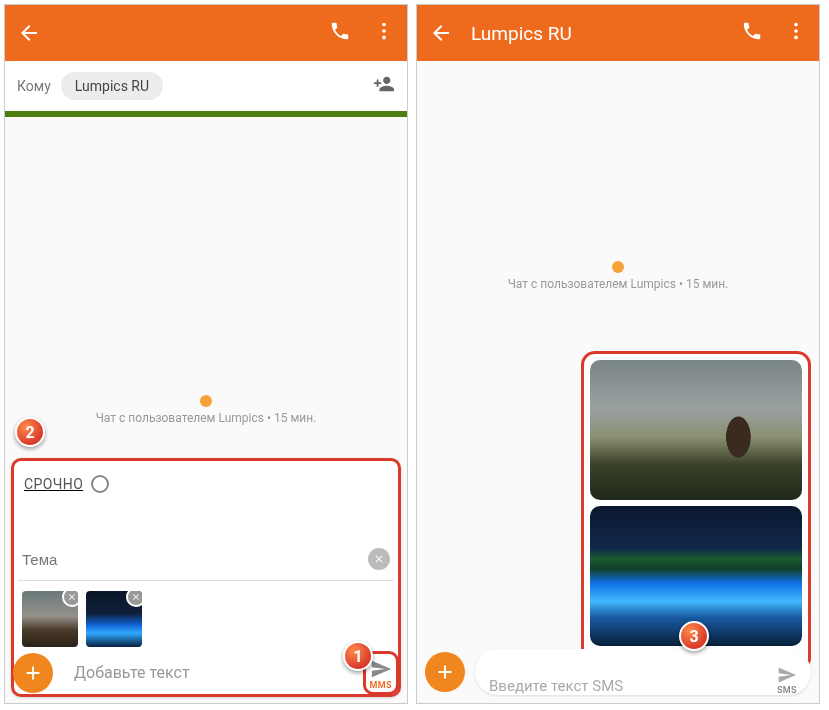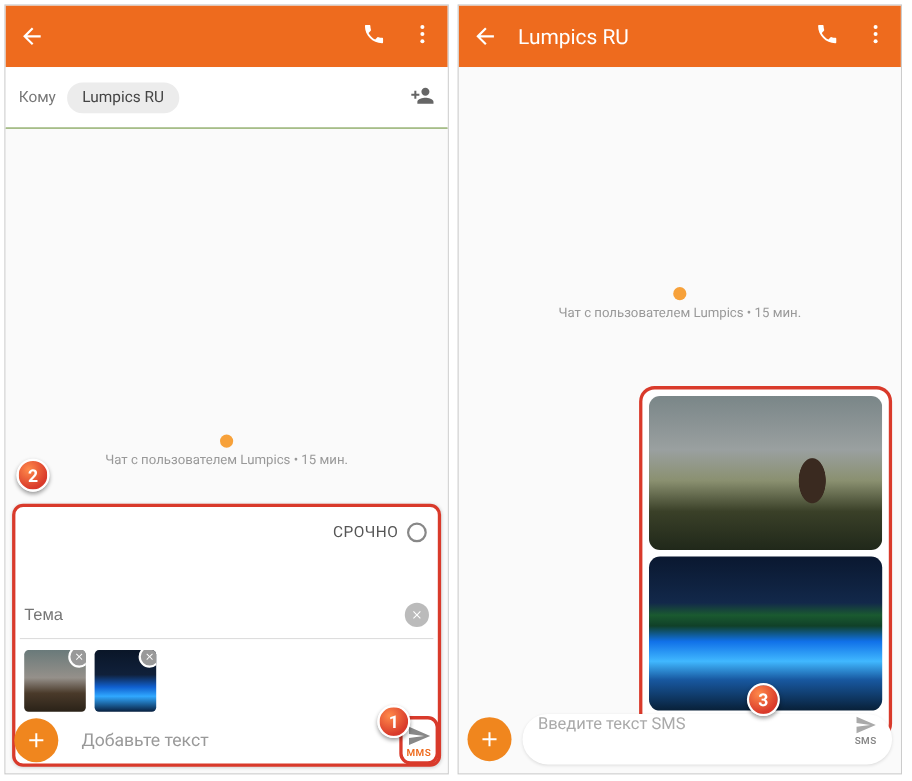--- a/index.html
+++ b/index.html
@@ -43,21 +43,21 @@
   }
   .header .actions { display: flex; gap: 22px; align-items: center; }
   .header svg { fill: #fff; }
 
   .recipient-row {
     background: #fff;
     height: 56px;
     display: flex;
     align-items: center;
     padding: 0 12px;
-    border-bottom: 1px solid #4d7c0f;
+    border-bottom: 6px solid #4d7c0f;
     flex-shrink: 0;
   }
   .recipient-label { color: #777; font-size: 14px; margin-right: 10px; }
   .chip {
     background: #ececec;
     border-radius: 16px;
     padding: 6px 14px;
     font-size: 14px;
     color: #444;
   }
@@ -93,22 +93,22 @@
   }
   .compose-card {
     background: #fff;
     border-radius: 6px;
     box-shadow: 0 1px 3px rgba(0,0,0,0.15);
     border: 3px solid #d93a2b;
     border-radius: 10px;
     padding: 4px 4px 4px 4px;
   }
   .urgent-row {
-    display: flex; justify-content: flex-end; align-items: center;
-    gap: 8px; padding: 10px 6px 8px;
+    display: flex; justify-content: flex-start; align-items: center;
+    gap: 8px; padding: 10px 6px 8px; text-decoration: underline;
   }
   .urgent-label { font-size: 14px; color: #555; letter-spacing: 0.4px; }
   .radio-empty {
     width: 18px; height: 18px;
     border: 2px solid #888; border-radius: 50%;
   }
   .subject-row {
     display: flex; align-items: center;
     border-bottom: 1px solid #ddd; padding: 6px 4px 10px; margin-top: 41px;
   }
@@ -224,21 +224,21 @@
     bottom: 8px; left: 8px; right: 8px;
     height: 46px;
     display: flex; align-items: center; gap: 10px;
   }
   .pill-input {
     flex: 1;
     background: #fff;
     border-radius: 23px;
     height: 46px;
     box-shadow: 0 1px 3px rgba(0,0,0,0.12);
-    display: flex; align-items: flex-start;
+    display: flex; align-items: flex-end;
     padding: 0 14px;
     gap: 10px;
   }
   .pill-text { flex: 1; color: #aaa; font-size: 15px; }
 
   .send-callout {
     position: absolute;
     right: 2px; bottom: 2px;
     border: 3px solid #d93a2b;
     border-radius: 10px;

